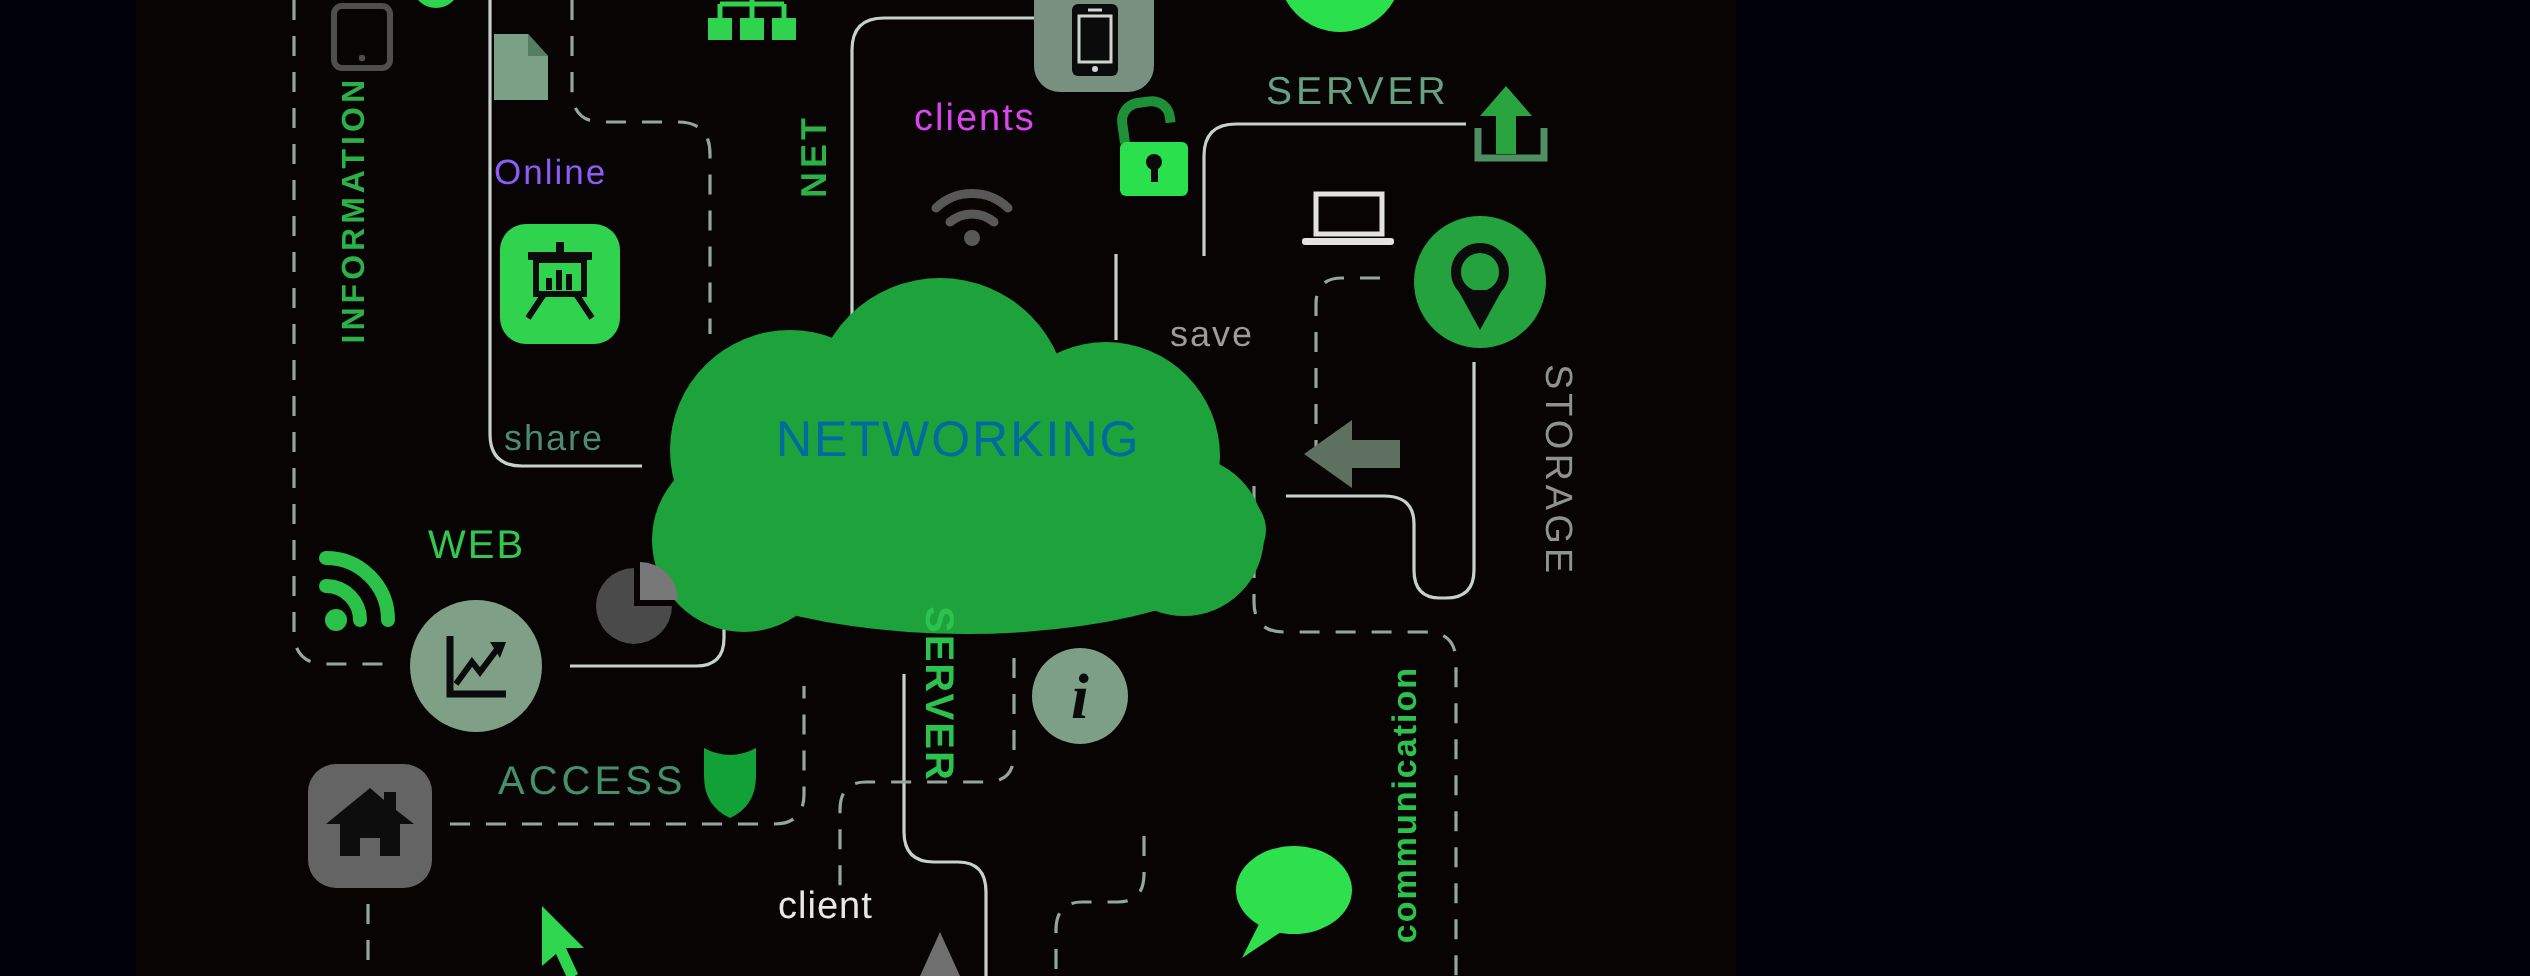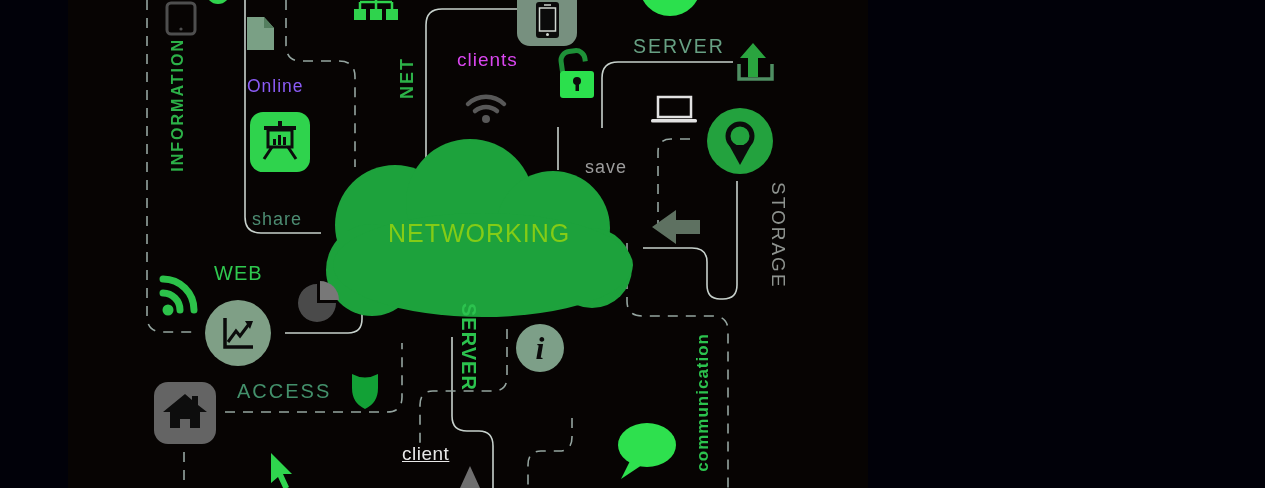--- a/index.html
+++ b/index.html
@@ -155,21 +155,21 @@
     </g>
 
     <g>
       <ellipse cx="647" cy="445" rx="29" ry="22" fill="#2ee04e"></ellipse>
       <polygon points="630,461 621,479 642,465" fill="#2ee04e"></polygon>
     </g>
 
     <polygon points="460,488 480,488 470,466" fill="#6f6f6f"></polygon>
   </svg>
 
-  <div class="label" style="left:388px;top:221px;width:180px;text-align:center;font-size:25px;letter-spacing:1px;color:#84cc16;">NETWORKING</div>
+  <div class="label" style="left:388px;top:208px;width:180px;text-align:center;font-size:25px;letter-spacing:1px;color:#0369a1;">NETWORKING</div>
 
   <div class="label vu" style="left:170px;top:38px;font-size:16px;letter-spacing:2px;font-weight:600;color:#2cb148;">INFORMATION</div>
 
   <div class="label vu" style="left:398px;top:57px;font-size:18px;letter-spacing:2px;font-weight:700;color:#2cb148;">NET</div>
 
   <div class="label" style="left:457px;top:50px;font-size:19px;letter-spacing:1px;color:#d946ef;">clients</div>
 
   <div class="label" style="left:633px;top:37px;font-size:19.5px;letter-spacing:2px;color:#67a083;">SERVER</div>
 
   <div class="label" style="left:247px;top:78px;font-size:17.5px;letter-spacing:1px;color:#8b5cf6;">Online</div>
@@ -177,18 +177,18 @@
   <div class="label" style="left:585px;top:158px;font-size:18px;letter-spacing:1px;color:#9c9c9c;">save</div>
 
   <div class="label v" style="left:769px;top:182px;font-size:19px;letter-spacing:2px;color:#8e938f;">STORAGE</div>
 
   <div class="label" style="left:252px;top:210px;font-size:18px;letter-spacing:1px;color:#4c8c72;">share</div>
 
   <div class="label" style="left:214px;top:263px;font-size:20px;letter-spacing:1px;font-weight:400;color:#2fc94f;">WEB</div>
 
   <div class="label v" style="left:459px;top:303px;font-size:20px;letter-spacing:1px;font-weight:600;color:#2cc24e;">SERVER</div>
 
-  <div class="label" style="left:237px;top:381px;font-size:20px;letter-spacing:2px;color:#43906b;">ACCESS</div>
+  <div class="label" style="left:249px;top:381px;font-size:20px;letter-spacing:2px;color:#43906b;">ACCESS</div>
 
-  <div class="label" style="left:402px;top:444px;font-size:19px;letter-spacing:0.5px;color:#e8e8e8;text-decoration:underline;">client</div>
+  <div class="label" style="left:389px;top:444px;font-size:19px;letter-spacing:0.5px;color:#e8e8e8;">client</div>
 
   <div class="label vu" style="left:694px;top:333px;font-size:17px;letter-spacing:1px;font-weight:600;color:#2cc24e;">communication</div>
 </div>
 
 </body></html>

